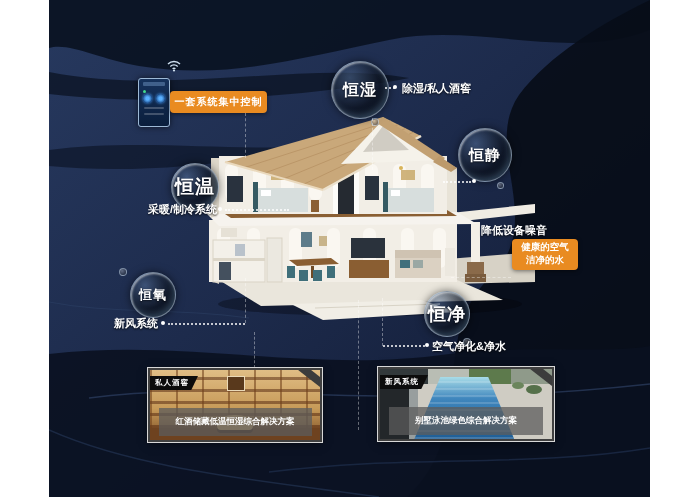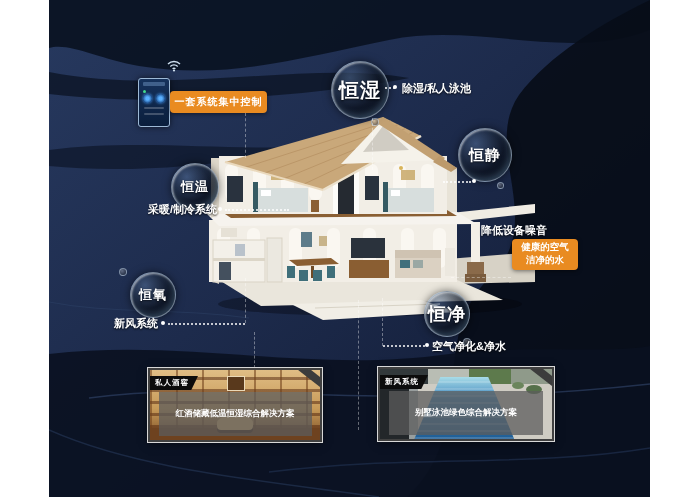--- a/index.html
+++ b/index.html
@@ -65,21 +65,21 @@
     clip-path:polygon(26% 0,74% 0,100% 100%,0 100%);
     background:linear-gradient(180deg,#a8dcE8 0%,#3f86bd 35%,#1f5e96 100%);}
   .pool-ripple{position:absolute;inset:0;
     background:repeating-linear-gradient(0deg, rgba(255,255,255,0.16) 0 2px, rgba(0,0,0,0) 2px 7px);}
   .pool-bush1,.pool-bush2{position:absolute;border-radius:50%;background:#55704a;}
   .pool-bush1{right:6%;top:16px;width:16px;height:9px;}
   .pool-bush2{right:16%;top:13px;width:12px;height:7px;background:#6b855c;}
   .photo-tag{position:absolute;top:6px;left:0;background:#0c0c0c;color:#fff;font-size:7.5px;font-weight:bold;
     padding:2px 9px 2px 5px;clip-path:polygon(0 0,100% 0,86% 100%,0 100%);letter-spacing:1px;}
   .photo-caption{position:absolute;bottom:4px;left:5%;right:5%;background:rgba(92,92,92,0.75);color:#fff;
-    font-size:8.5px;font-weight:bold;text-align:center;padding:16px 0;white-space:nowrap;}
+    font-size:8.5px;font-weight:bold;text-align:center;padding:8px 0;white-space:nowrap;}
   .ribbon{position:absolute;top:1px;right:-8px;width:34px;height:8px;background:#3c3c3c;transform:rotate(38deg);}
 </style>
 </head>
 <body>
 
 <div class="page">
  <div class="stage">
 
   <svg class="bg-svg" viewBox="0 0 601 497" preserveAspectRatio="none">
     <defs>
@@ -197,36 +197,36 @@
     <path d="M6.6 10.8 A2.1 2.1 0 0 1 9.4 10.8" stroke="#cfe0f0" stroke-width="1.4" fill="none"></path>
     <circle cx="8" cy="12.5" r="1.1" fill="#cfe0f0"></circle>
   </svg>
 
   <div class="orange-box ctrl">一套系统集中控制</div>
   <div class="orange-box health">
     <div>健康的空气</div>
     <div>洁净的水</div>
   </div>
 
-  <div class="bubble" style="left:282px;top:61px;width:56px;height:56px;font-size:20px;font-family:Liberation Serif, serif;">恒湿</div>
+  <div class="bubble" style="left:282px;top:61px;width:56px;height:56px;font-size:16px;font-family:Liberation Serif, serif;">恒湿</div>
   <div class="mini-bubble" style="left:322px;top:118px;width:6px;height:6px;"></div>
   <div class="bubble" style="left:409px;top:128px;width:52px;height:52px;font-size:15px;">恒静</div>
   <div class="mini-bubble" style="left:448px;top:182px;width:5px;height:5px;"></div>
-  <div class="bubble" style="left:122px;top:163px;width:46px;height:46px;font-size:13px;">恒温</div>
+  <div class="bubble" style="left:122px;top:163px;width:46px;height:46px;font-size:19px;">恒温</div>
   <div class="bubble" style="left:81px;top:272px;width:44px;height:44px;font-size:13px;">恒氧</div>
   <div class="mini-bubble" style="left:70px;top:268px;width:6px;height:6px;"></div>
   <div class="bubble" style="left:375px;top:291px;width:44px;height:44px;font-size:18px;">恒净</div>
   <div class="mini-bubble" style="left:414px;top:338px;width:6px;height:6px;"></div>
 
   <div class="vline" style="left:196px;top:113px;height:45px;"></div>
   <div class="vline" style="left:323px;top:118px;height:52px;"></div>
 
   <div class="hline" style="left:336px;top:87px;width:10px;"></div>
   <div class="dot" style="left:344px;top:85px;"></div>
-  <div class="tag-label" style="left:353px;top:81px;">除湿/私人泳池</div>
+  <div class="tag-label" style="left:353px;top:81px;">除湿/私人酒窖</div>
 
   <div class="hline" style="left:394px;top:181px;width:28px;"></div>
   <div class="dot" style="left:423px;top:179px;"></div>
   <div class="tag-label" style="left:432px;top:175px;margin-top:48px;">降低设备噪音</div>
 
   <div class="tag-label" style="left:99px;top:202px;">采暖/制冷系统</div>
   <div class="dot" style="left:169px;top:207px;"></div>
   <div class="hline" style="left:176px;top:209px;width:64px;"></div>
 
   <div class="tag-label" style="left:65px;top:316px;">新风系统</div>

